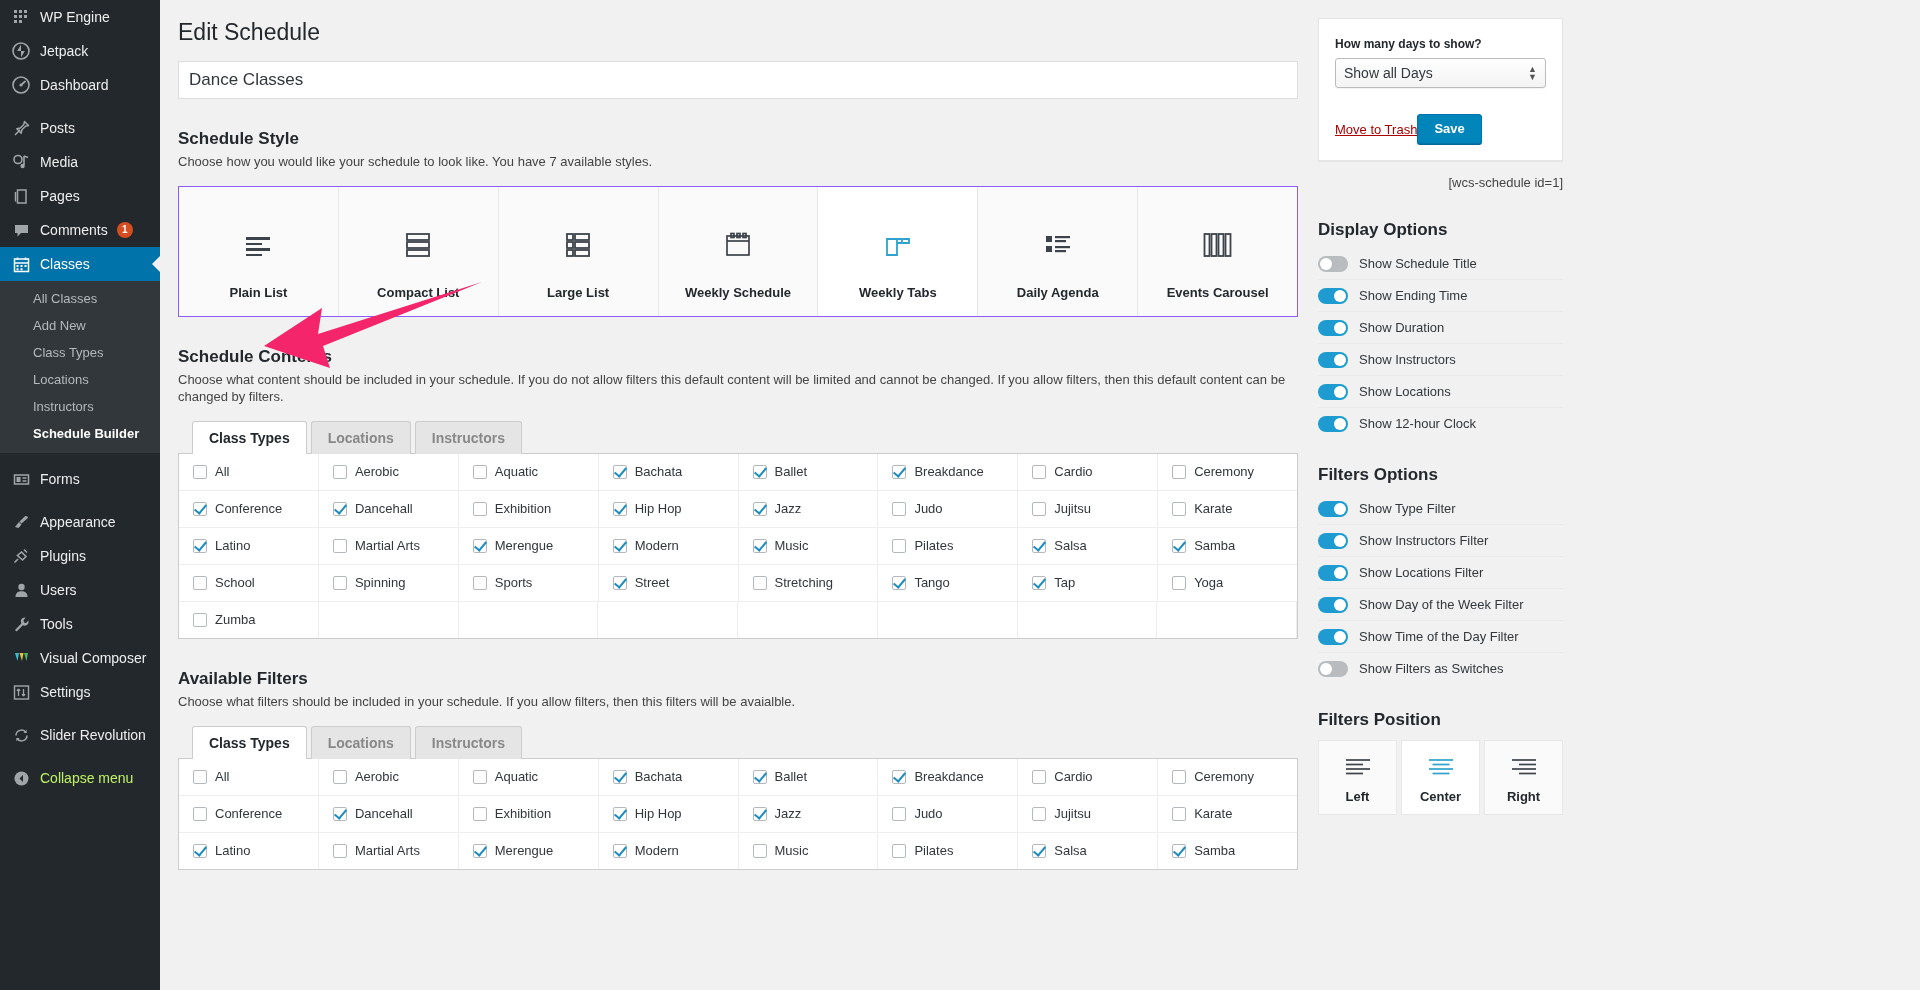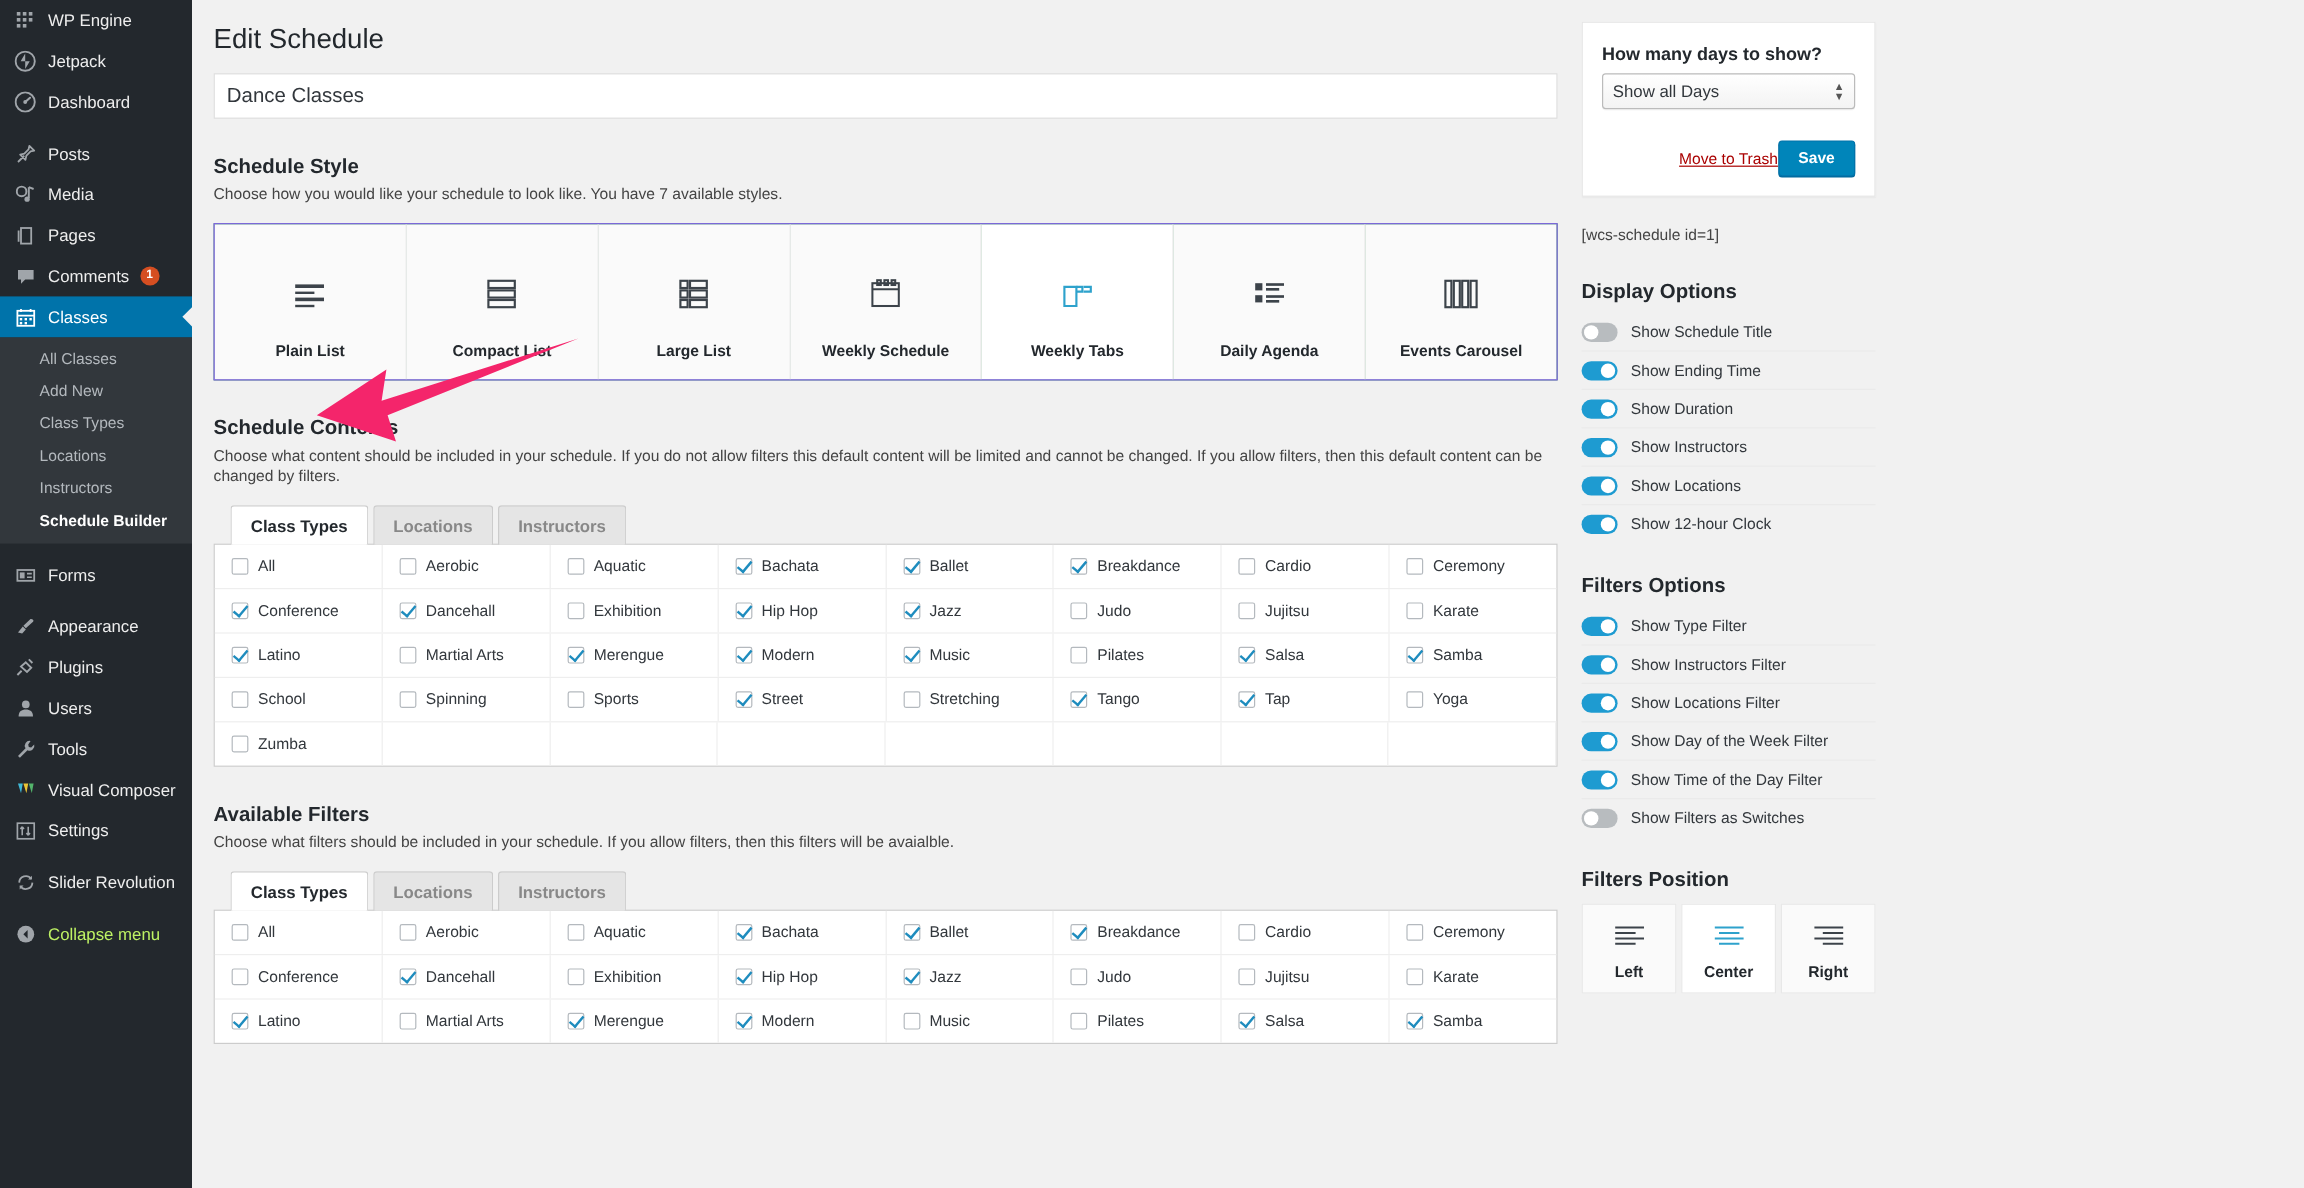--- a/index.html
+++ b/index.html
@@ -102,37 +102,37 @@
     background:#fff; border-radius:2px; position:relative;
   }
   .cbx.on:after {
     content:""; position:absolute; left:3px; top:-1px;
     width:5px; height:10px; border:solid #1e8cbe; border-width:0 2px 2px 0;
     transform:rotate(40deg);
   }
 
   
   .box { background:#fff; border:1px solid #e5e5e5; box-shadow:0 1px 1px rgba(0,0,0,.04); padding:18px 16px 16px 16px; }
-  .box-label { font-size:15px; font-weight:bold; color:#23282d; margin-bottom:7px; }
+  .box-label { font-size:12px; font-weight:bold; color:#23282d; margin-bottom:7px; }
   .select-wrap { position:relative; }
   select.days {
     width:100%; height:30px; border:1px solid #bbb; border-radius:3px;
     background:linear-gradient(#fff,#f3f3f3); font-size:14px; padding:2px 26px 2px 8px;
     color:#32373c; -webkit-appearance:none; appearance:none; cursor:pointer;
     font-family:"Liberation Sans", sans-serif; box-shadow:0 1px 0 rgba(0,0,0,.04);
   }
   .sel-arrows { position:absolute; right:9px; top:50%; margin-top:-8px; pointer-events:none; color:#555; font-size:9px; line-height:8px; }
-  .box-actions { display:flex; align-items:center; justify-content:flex-end; margin-top:26px; }
+  .box-actions { display:flex; align-items:center; justify-content:flex-start; margin-top:26px; }
   .trash-link { color:#a00; font-size:13px; text-decoration:underline; cursor:pointer; }
   .save-btn {
     background:#0085ba; border:1px solid #0073aa; color:#fff; font-size:13px; font-weight:600;
     padding:6px 16px; border-radius:3px; cursor:pointer; line-height:16px;
     box-shadow:0 1px 0 #006799; font-family:"Liberation Sans", sans-serif;
   }
-  .shortcode { text-align:left; font-size:13px; color:#444; padding:24px 0 4px 0; }
+  .shortcode { text-align:right; font-size:13px; color:#444; padding:14px 0 4px 0; }
 
   h3.rside { font-size:17px; font-weight:bold; color:#23282d; margin:26px 0 8px 0; }
   .toggle-row { display:flex; align-items:center; gap:11px; padding:7px 0; border-bottom:1px solid #eaeaea; }
   .toggle-row:last-child { border-bottom:none; }
   .sw {
     width:30px; height:16px; border-radius:9px; background:#b8bcbf; position:relative;
     flex:0 0 30px; cursor:pointer;
   }
   .sw:after {
     content:""; position:absolute; top:2px; left:2px; width:12px; height:12px;

